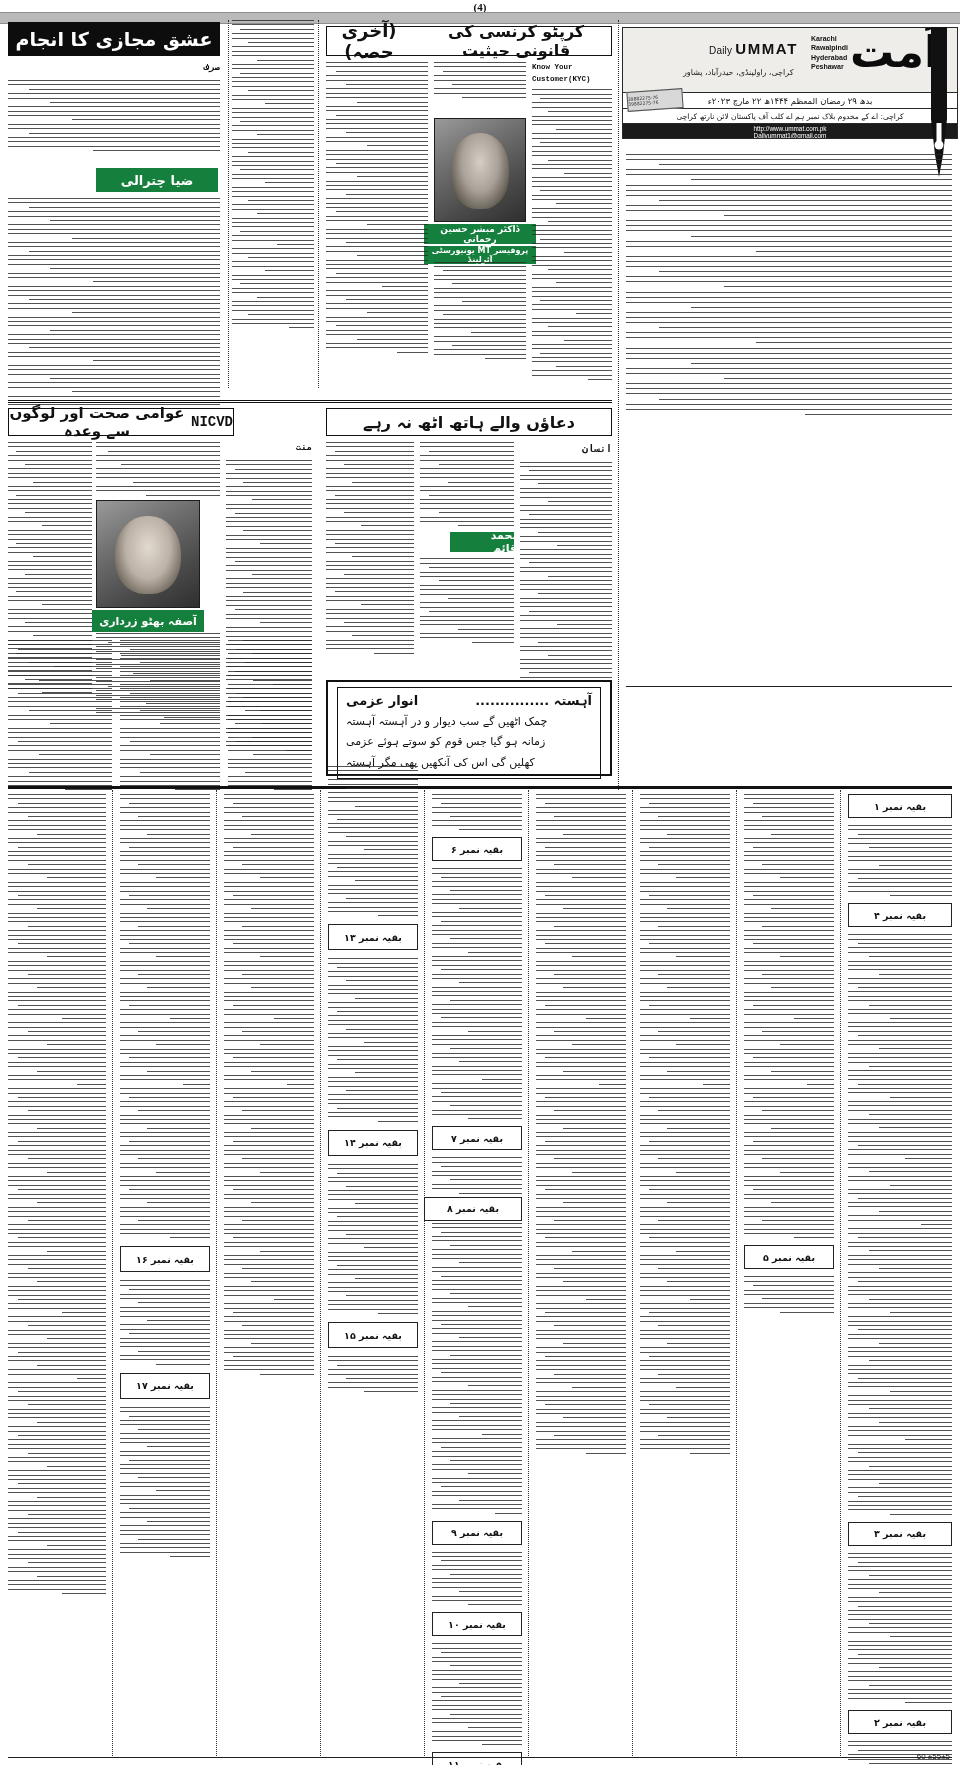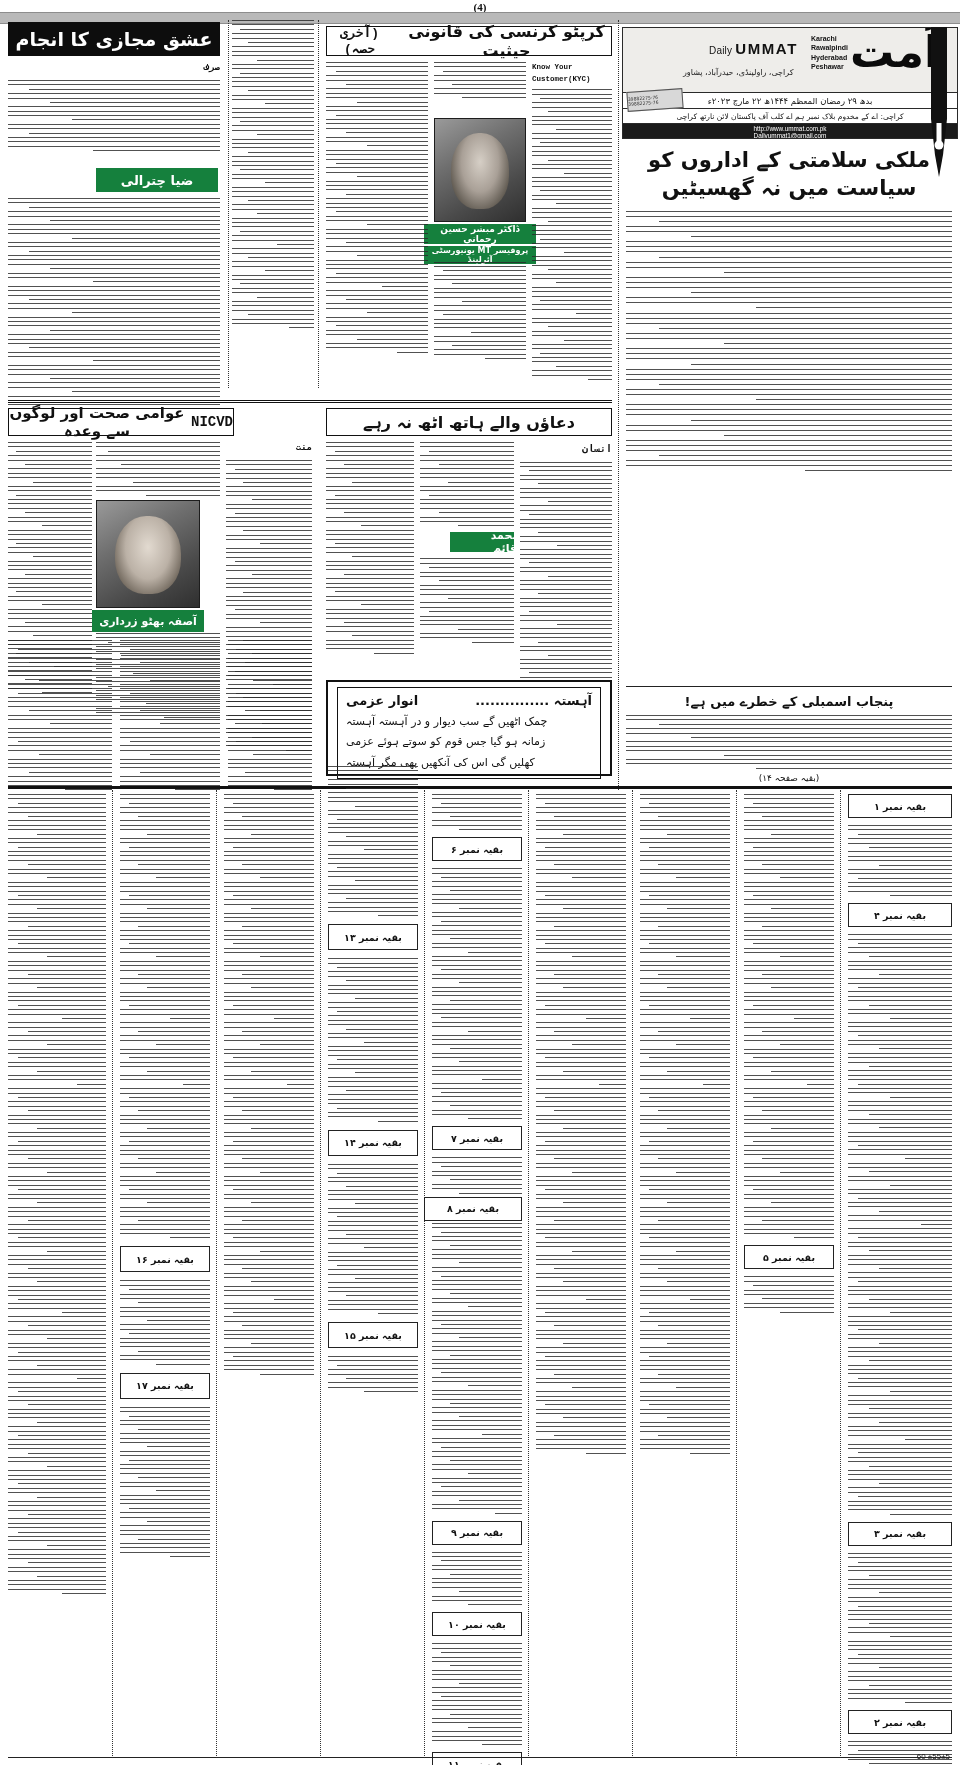--- a/index.html
+++ b/index.html
@@ -227,21 +227,20 @@
 
   <svg class="pen" viewBox="0 0 34 150">
     <rect x="9" y="0" width="16" height="92" fill="#111"></rect>
     <polygon points="9,92 25,92 21,128 13,128" fill="#111"></polygon>
     <polygon points="13,128 21,128 17,150 17,150" fill="#111"></polygon>
     <circle cx="17" cy="118" r="4.5" fill="#fff"></circle>
     <rect x="14.5" y="96" width="5" height="22" fill="#fff"></rect>
   </svg>
 
   <div style="position:absolute;top:146px;left:626px;width:326px;">
-    <div class="headline-plain" style="font-size:21px;line-height:1.35;">ملکی سلامتی کے اداروں کو سیاست میں نہ گھسیٹیں</div>
     <div class="urdu lines" style="margin-top:8px;">
       <i></i>
         <i></i>
         <i class="s90"></i>
         <i></i>
         <i></i>
         <i class="s80"></i>
         <i></i>
         <i></i>
         <i></i>
@@ -286,39 +285,20 @@
         <i></i>
         <i class="s90"></i>
         <i></i>
       <i></i>
         <i class="s45"></i>
     </div>
   </div>
 
   <div class="hrule" style="top:686px;left:626px;width:326px;"></div>
 
-  <div style="position:absolute;top:694px;left:626px;width:326px;">
-    <div class="headline-plain" style="font-size:13px;">پنجاب اسمبلی کے خطرے میں ہے!</div>
-    <div class="urdu lines tight" style="margin-top:6px;">
-      <i></i>
-        <i></i>
-        <i class="s90"></i>
-        <i></i>
-        <i></i>
-        <i class="s80"></i>
-        <i></i>
-        <i></i>
-        <i></i>
-        <i class="s70"></i>
-      <i></i>
-        <i></i>
-        <i class="s60"></i>
-    </div>
-    <div class="sec-label" style="text-align:center;margin-top:4px;">(بقیہ صفحہ ۱۴)</div>
-  </div>
 
   <div class="banner-black" style="position:absolute;top:22px;left:8px;width:212px;height:34px;font-size:19px;">عشق مجازی کا انجام</div>
 
   <div style="position:absolute;top:62px;left:8px;width:212px;">
     <div class="urdu" style="font-size:9px;font-weight:bold;">صرف</div>
     <div class="urdu lines tight" style="margin-top:4px;">
       <i></i>
         <i></i>
         <i class="s90"></i>
         <i></i>
@@ -390,21 +370,21 @@
         <i></i>
         <i></i>
         <i></i>
         <i class="s45"></i>
     </div>
     <div class="sec-label" style="text-align:center;margin-top:5px;">(بقیہ صفحہ ۵ بقیہ نمبر ۲)</div>
   </div>
 
   <div class="banner-box" style="position:absolute;top:26px;left:326px;width:286px;height:30px;font-size:16px;gap:10px;">
     <span>کرپٹو کرنسی کی قانونی حیثیت</span>
-    <span style="font-size:13px;font-family:Liberation Mono, monospace;">(آخری حصہ)</span>
+    <span style="font-size:18px;">(آخری حصہ)</span>
   </div>
 
   <div class="photo" style="position:absolute;top:118px;left:434px;width:92px;height:104px;"></div>
   <div class="caption small" style="position:absolute;top:224px;left:424px;width:112px;height:20px;">ڈاکٹر مبشر حسین رحمانی</div>
   <div class="caption small" style="position:absolute;top:246px;left:424px;width:112px;height:18px;font-size:8px;">پروفیسر MT یونیورسٹی آئرلینڈ</div>
 
   <div style="position:absolute;top:62px;left:326px;width:102px;">
     <div class="urdu lines tight">
       <i></i>
         <i></i>

